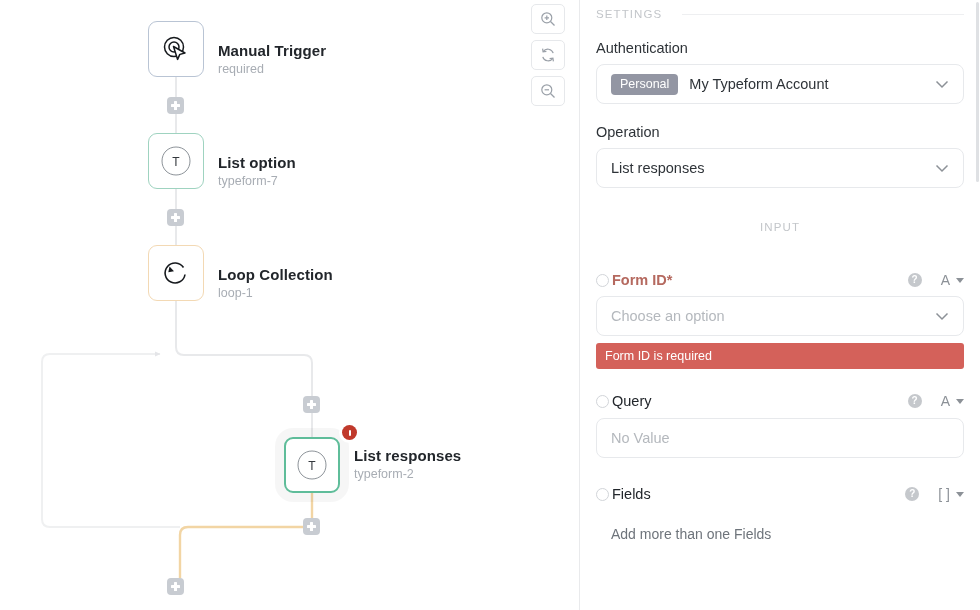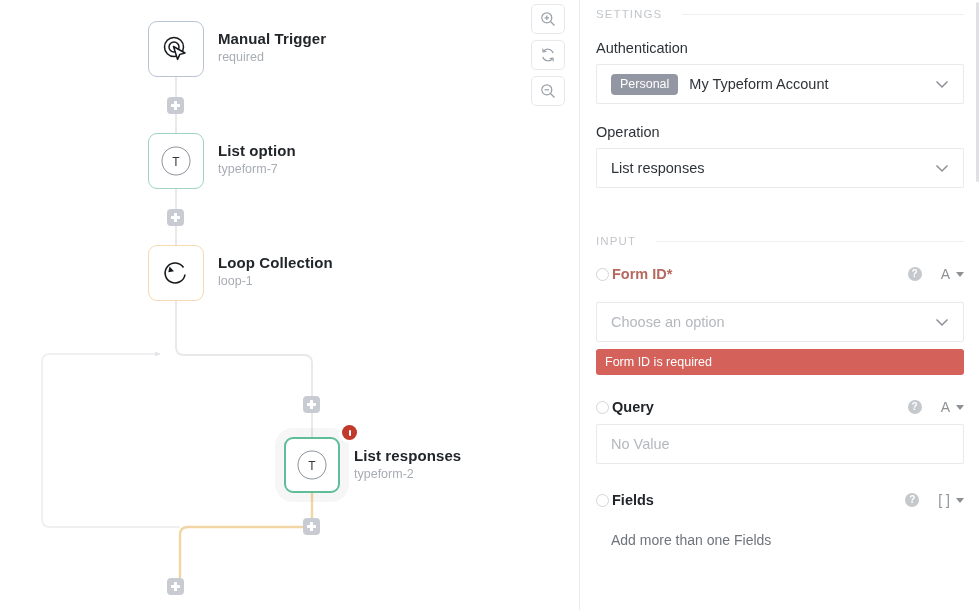--- a/index.html
+++ b/index.html
@@ -32,21 +32,21 @@
   }
   .node-box.trigger { border-color: #b9c4d4; }
   .node-box.tf      { border-color: #9fd3c0; }
   .node-box.loop    { border-color: #f3d9b4; }
   .node-box.selected {
     border: 2px solid #5fbd9a;
     box-shadow: 0 0 0 9px rgba(0,0,0,0.035);
   }
   .node-label {
     position: absolute;
-    left: 70px; top: 8px;
+    left: 70px; top: 20px;
     white-space: nowrap;
   }
   .node-title {
     font-size: 15px; color: #22262b; font-weight: 600;
     letter-spacing: .1px; line-height: 19px;
   }
   .node-sub {
     font-size: 12.5px; color: #a8adb4; line-height: 17px; margin-top: 1px;
   }
 
@@ -106,21 +106,21 @@
   .sec-head .txt {
     font-size: 11.5px; letter-spacing: 1.1px; color: #c3c6ca; font-weight: 400;
   }
   .sec-head .rule { flex: 1; height: 1px; background: #eeeff1; }
 
   .field-label {
     font-size: 14.5px; color: #2e3338; margin: 20px 0 8px 0;
   }
 
   .control {
-    height: 40px; border: 1px solid #e7e9ec; border-radius: 2px;
+    height: 40px; border: 1px solid #e7e9ec; border-radius: 8px;
     background: #fff; display: flex; align-items: center;
     padding: 0 14px; gap: 11px;
   }
   .control .value { font-size: 14.5px; color: #2e3338; flex: 1; }
   .control .placeholder { font-size: 14.5px; color: #b4b8bd; flex: 1; }
   .badge {
     background: #9396a3; color: #fff; font-size: 12.5px;
     padding: 3px 9px; border-radius: 4px; font-weight: 400;
     line-height: 15px;
   }
@@ -131,21 +131,21 @@
     margin-top: 17px;
   }
 
   .row-head {
     display: flex; align-items: center; margin-top: 20px; gap: 3px;
   }
   .radio {
     width: 13px; height: 13px; border-radius: 50%;
     border: 1.4px solid #d2d5d9; background: #fff; flex: 0 0 13px;
   }
-  .row-name { font-size: 14.5px; color: #22262b; font-weight: 700; }
+  .row-name { font-size: 14.5px; color: #22262b; font-weight: 400; }
   .row-name.err { color: #b5695f; font-weight: 600; }
   .row-spacer { flex: 1; }
   .qmark {
     width: 14px; height: 14px; border-radius: 50%; background: #c5c8cc;
     color: #fff; font-size: 10px; font-weight: 700;
     display: flex; align-items: center; justify-content: center;
     line-height: 14px;
   }
   .typesel {
     display: flex; align-items: center; gap: 6px; margin-left: 16px;
@@ -311,37 +311,37 @@
 
     <div class="control">
       <span class="value">List responses</span>
       <span class="caret">
         <svg width="14" height="9" viewBox="0 0 14 9" fill="none" stroke="#8c9197" stroke-width="1.5">
           <path d="M1.5,1.5 L7,7 L12.5,1.5"></path>
         </svg>
       </span>
     </div>
 
-    <div class="sec-head" style="margin-top:47px;">
+    <div class="sec-head" style="margin-top:33px;flex-direction:column;">
       <span class="txt">INPUT</span>
       <span class="rule"></span>
     </div>
 
     <div class="row-head" style="margin-top:19px;">
       <span class="radio"></span>
       <span class="row-name err">Form ID*</span>
       <span class="row-spacer"></span>
       <span class="qmark">?</span>
       <span class="typesel">
         <span>A</span>
         <span class="tcaret"></span>
       </span>
     </div>
 
-    <div class="control" style="margin-top:20px;justify-content:space-between;">
+    <div class="control" style="margin-top:8px;justify-content:space-between;">
       <span class="placeholder">Choose an option</span>
       <span class="caret">
         <svg width="14" height="9" viewBox="0 0 14 9" fill="none" stroke="#8c9197" stroke-width="1.5">
           <path d="M1.5,1.5 L7,7 L12.5,1.5"></path>
         </svg>
       </span>
     </div>
 
     <div class="errbar">Form ID is required</div>
 

